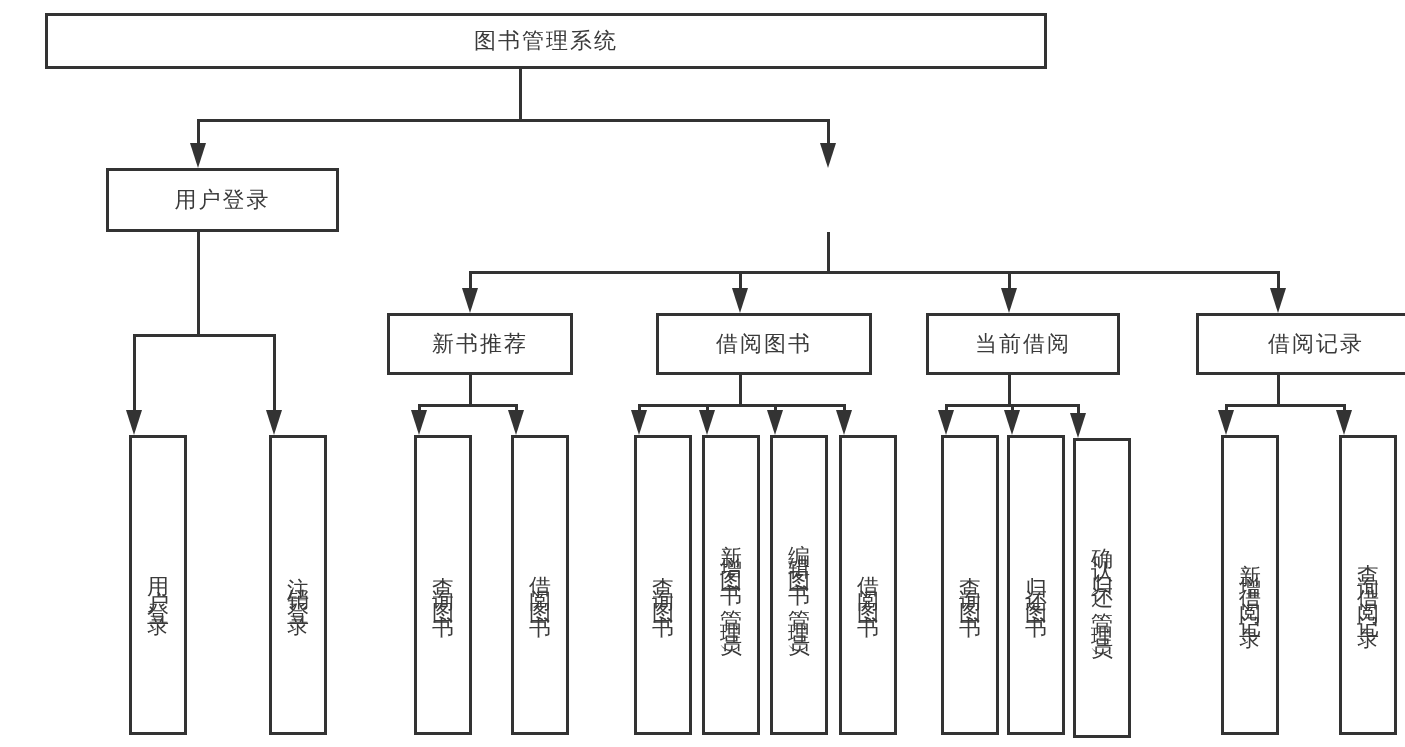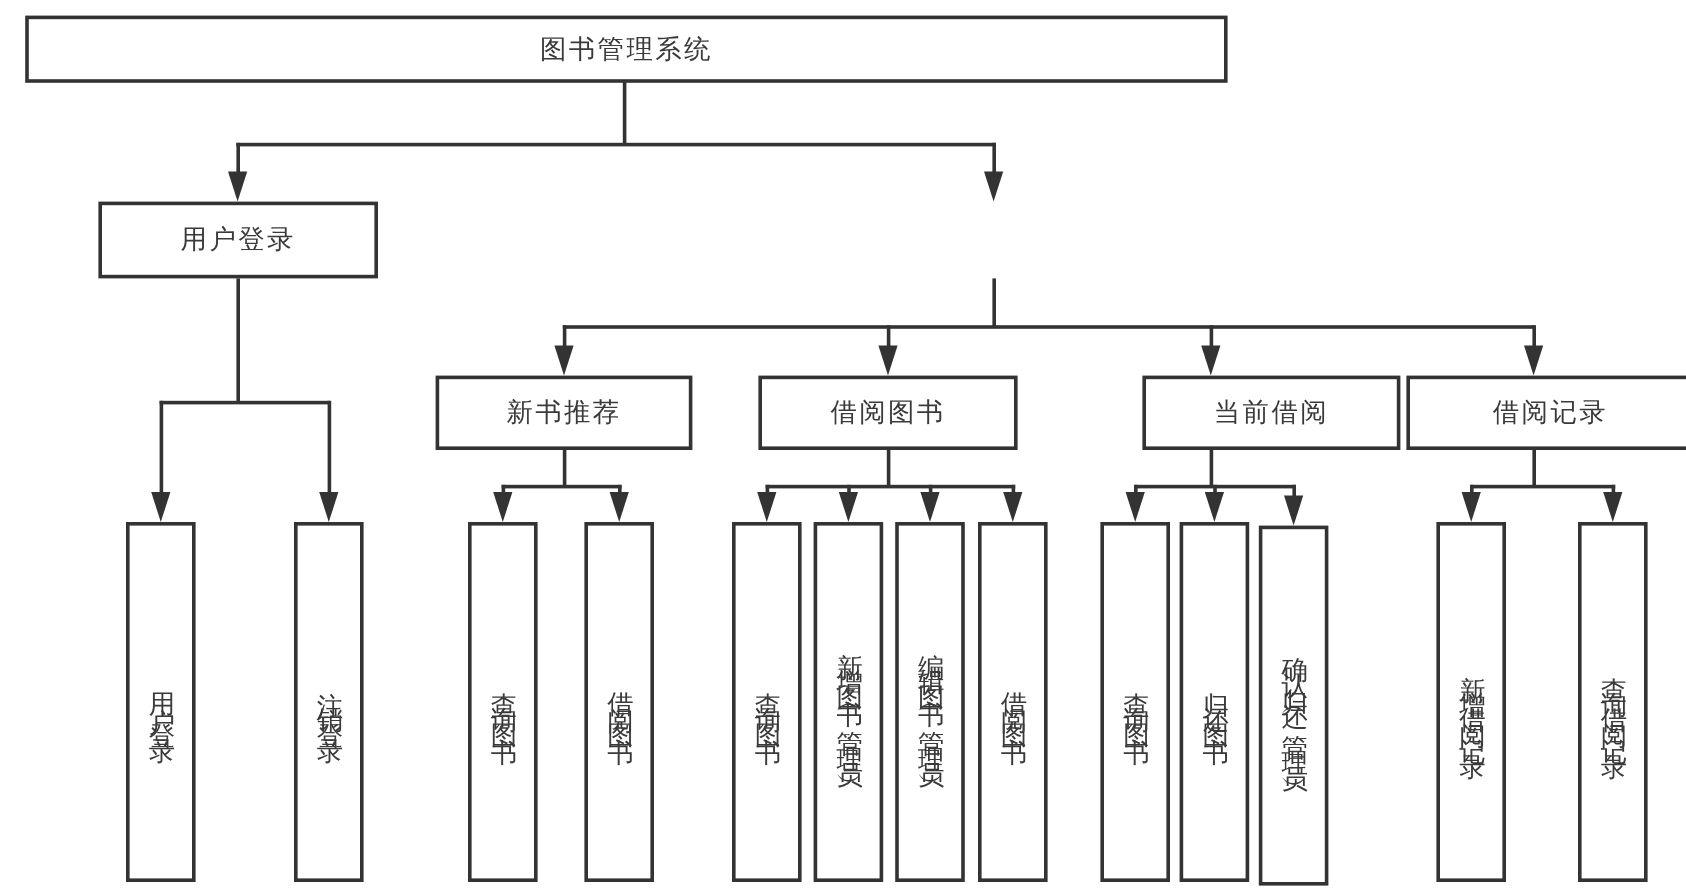--- a/index.html
+++ b/index.html
@@ -4,20 +4,21 @@
 <style>
   html,body{margin:0;padding:0;background:#ffffff;}
   .canvas{
     position:relative;width:1405px;height:747px;background:#ffffff;
     font-family:"DejaVu Sans",sans-serif;overflow:hidden;
   }
   .box{
     position:absolute;box-sizing:border-box;background:#ffffff;
     border:3px solid #333333;display:flex;align-items:center;justify-content:center;
     color:#3a3a3a;
+    margin-left:24px;
   }
   .box.h span{font-size:22px;letter-spacing:2px;white-space:nowrap;}
   .box.v span{
     writing-mode:vertical-rl;text-orientation:mixed;
     font-size:22px;letter-spacing:13px;line-height:1;
   }
   .vline,.hline{position:absolute;background:#333333;}
   .vline{width:3px;}
   .hline{height:3px;}
   .arrow{
@@ -61,27 +62,27 @@
   <div class="hline" style="left:469px;top:271px;width:810px"></div>
   <div class="vline" style="left:469px;top:271px;height:19px"></div>
   <div class="arrow" style="left:462px;top:288px"></div>
   <div class="vline" style="left:739px;top:271px;height:19px"></div>
   <div class="arrow" style="left:732px;top:288px"></div>
   <div class="vline" style="left:1008px;top:271px;height:19px"></div>
   <div class="arrow" style="left:1001px;top:288px"></div>
   <div class="vline" style="left:1277px;top:271px;height:19px"></div>
   <div class="arrow" style="left:1270px;top:288px"></div>
 
-  <div class="box h" style="left:363px;top:313px;width:214px;height:62px">
+  <div class="box h" style="left:363px;top:313px;width:186px;height:62px">
     <span>新书推荐</span>
   </div>
   <div class="box h" style="left:632px;top:313px;width:216px;height:62px">
     <span>借阅图书</span>
   </div>
-  <div class="box h" style="left:952px;top:313px;width:215px;height:62px">
+  <div class="box h" style="left:902px;top:313px;width:194px;height:62px">
     <span>当前借阅</span>
   </div>
   <div class="box h" style="left:1172px;top:313px;width:240px;height:62px">
     <span>借阅记录</span>
   </div>
 
   <div class="vline" style="left:469px;top:375px;height:31px"></div>
   <div class="hline" style="left:418px;top:404px;width:100px"></div>
   <div class="vline" style="left:418px;top:404px;height:8px"></div>
   <div class="arrow" style="left:411px;top:410px"></div>

